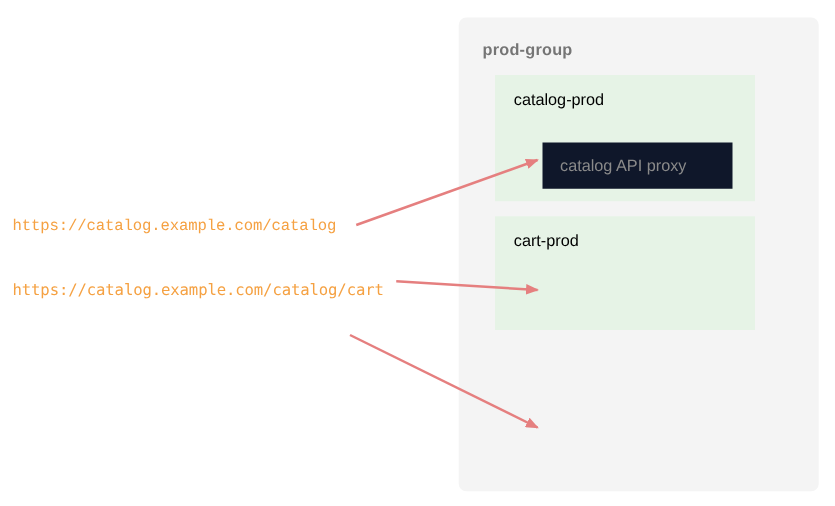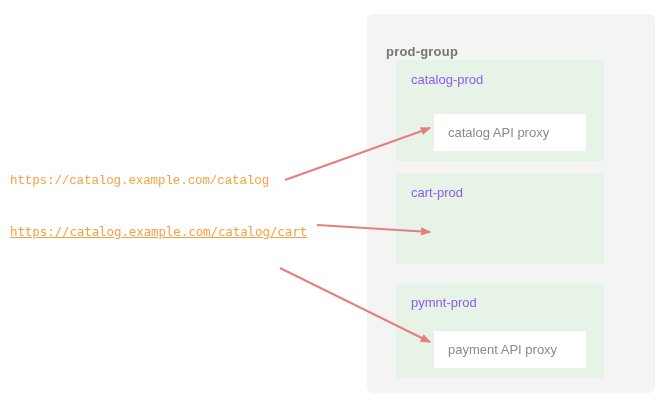--- a/index.html
+++ b/index.html
@@ -36,21 +36,21 @@
   .request-url {
     position: absolute;
     left: 10px;
     font-family: "DejaVu Sans Mono", "Liberation Mono", monospace;
     font-size: 12.5px;
     color: #f5a142;
     white-space: nowrap;
     letter-spacing: -0.1px;
   }
   #request-url-0 { top: 174px; font-family: Liberation Mono, monospace; }
-  #request-url-1 { top: 224px; text-decoration: underline; }
+  #request-url-1 { top: 224px; }
   #request-url-2 { top: 263px; }
 
   
   #prod-group-panel {
     position: absolute;
     left: 367px;
     top: 14px;
     width: 288px;
     height: 379px;
     background: #f4f4f4;
@@ -59,49 +59,48 @@
   }
   #prod-group-title {
     position: absolute;
     left: 19px;
     top: 18px;
     font-size: 13px;
     font-weight: bold;
     color: #757575;
     letter-spacing: 0.2px;
     white-space: nowrap;
-    margin-top: 12px;
   }
 
   .env-box {
     position: absolute;
     left: 29px;
     width: 208px;
     background: #e6f3e6;
     box-sizing: border-box;
   }
   #env-box-0 { top: 46px;  height: 101px; }
   #env-box-1 { top: 159px; height: 91px; text-decoration: underline; }
   #env-box-2 { top: 269px; height: 95px; }
 
   .env-label {
     position: absolute;
     left: 15px;
     top: 12px;
     font-size: 13px;
-    color: #8b5cf6;
+    color: #000000;
     white-space: nowrap;
   }
 
   .proxy-box {
     position: absolute;
     left: 38px;
     width: 152px;
     height: 37px;
-    background: #ffffff;
+    background: #0f172a;
     box-sizing: border-box;
   }
   #env-box-0 .proxy-box { top: 54px; }
   #env-box-1 .proxy-box { top: 45px; }
   #env-box-2 .proxy-box { top: 48px; }
 
   .proxy-label {
     position: absolute;
     left: 14px;
     top: 0;
@@ -142,26 +141,20 @@
     <div class="env-label">catalog-prod</div>
     <div class="proxy-box">
       <div class="proxy-label">catalog API proxy</div>
     </div>
   </div>
 
   <div class="env-box" id="env-box-1">
     <div class="env-label">cart-prod</div>
   </div>
 
-  <div class="env-box" id="env-box-2">
-    <div class="env-label">pymnt-prod</div>
-    <div class="proxy-box">
-      <div class="proxy-label">payment API proxy</div>
-    </div>
-  </div>
 
 </div>
 
 <svg id="arrows-layer" width="668" height="405" viewBox="0 0 668 405" xmlns="http://www.w3.org/2000/svg">
   <defs>
     <marker id="arrowhead" markerWidth="5.2" markerHeight="4.2" refX="4.6" refY="2.1" orient="auto" markerUnits="strokeWidth">
       <path d="M0,0 L5.2,2.1 L0,4.2 Z" fill="#e57f7f"></path>
     </marker>
   </defs>
 

